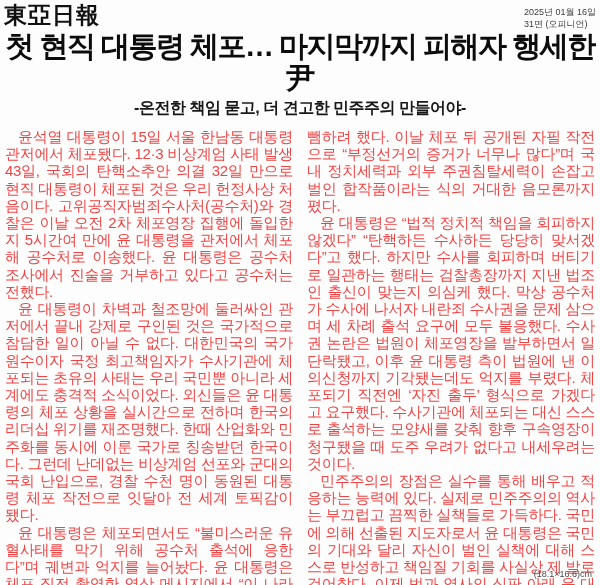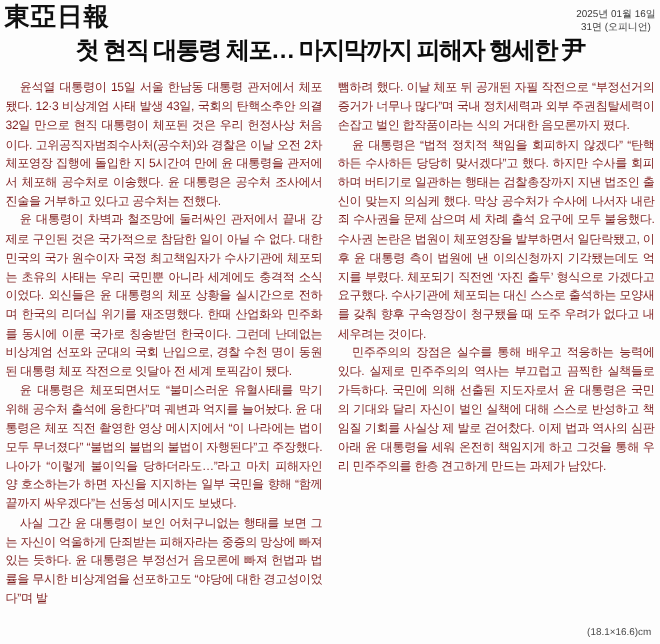--- a/index.html
+++ b/index.html
@@ -20,30 +20,30 @@
   }
   .masthead {
     font-family: "Liberation Serif", "DejaVu Serif", serif;
     font-weight: bold;
     font-size: 23px;
     letter-spacing: 1px;
     line-height: 24px;
     color: #111;
   }
   .dateline {
-    text-align: center;
+    text-align: left;
     font-size: 9px;
     line-height: 12px;
     color: #3a3a3a;
     padding-top: 2px;
   }
 
   .headline {
     text-align: center;
-    font-size: 22px;
+    font-size: 29px;
     font-weight: bold;
     letter-spacing: -1.5px;
     color: #0c0c0c;
     margin-top: 0px;
     line-height: 32px;
   }
   .subtitle {
     text-align: center;
     font-size: 16px;
     font-weight: bold;
@@ -54,28 +54,28 @@
   }
 
   .article {
     display: flex;
     gap: 14px;
     margin-top: 10px;
     padding: 0 1px;
   }
   .column { flex: 1 1 0; }
   .column p {
-    font-size: 11px;
+    font-size: 15px;
     line-height: 17.2px;
     text-align: justify;
     text-justify: inter-character;
     word-break: break-all;
     letter-spacing: -0.3px;
     text-indent: 13px;
-    color: #7f1d1d;
+    color: #ef4444;
   }
   .column p.cont { text-indent: 0; }
 
   .size-caption {
     position: absolute;
     right: 8px;
     bottom: 6px;
     font-size: 9px;
     color: #4a4a4a;
     letter-spacing: 0;
@@ -89,20 +89,21 @@
 
   <div class="top-row">
     <div class="masthead">東亞日報</div>
     <div class="dateline">
       <div>2025년 01월 16일</div>
       <div>31면 (오피니언)</div>
     </div>
   </div>
 
   <h1 class="headline">첫 현직 대통령 체포… 마지막까지 피해자 행세한 尹</h1>
+  <h2 class="subtitle">-온전한 책임 묻고, 더 견고한 민주주의 만들어야-</h2>
 
   <div class="article">
     <div class="column">
       <p>윤석열 대통령이 15일 서울 한남동 대통령 관저에서 체포됐다. 12·3 비상계엄 사태 발생 43일, 국회의 탄핵소추안 의결 32일 만으로 현직 대통령이 체포된 것은 우리 헌정사상 처음이다. 고위공직자범죄수사처(공수처)와 경찰은 이날 오전 2차 체포영장 집행에 돌입한 지 5시간여 만에 윤 대통령을 관저에서 체포해 공수처로 이송했다. 윤 대통령은 공수처 조사에서 진술을 거부하고 있다고 공수처는 전했다.</p>
       <p>윤 대통령이 차벽과 철조망에 둘러싸인 관저에서 끝내 강제로 구인된 것은 국가적으로 참담한 일이 아닐 수 없다. 대한민국의 국가 원수이자 국정 최고책임자가 수사기관에 체포되는 초유의 사태는 우리 국민뿐 아니라 세계에도 충격적 소식이었다. 외신들은 윤 대통령의 체포 상황을 실시간으로 전하며 한국의 리더십 위기를 재조명했다. 한때 산업화와 민주화를 동시에 이룬 국가로 칭송받던 한국이다. 그런데 난데없는 비상계엄 선포와 군대의 국회 난입으로, 경찰 수천 명이 동원된 대통령 체포 작전으로 잇달아 전 세계 토픽감이 됐다.</p>
       <p>윤 대통령은 체포되면서도 “불미스러운 유혈사태를 막기 위해 공수처 출석에 응한다”며 궤변과 억지를 늘어놨다. 윤 대통령은 체포 직전 촬영한 영상 메시지에서 “이 나라에는 법이 모두 무너졌다” “불법의 불법의 불법이 자행된다”고 주장했다. 나아가 “이렇게 불이익을 당하더라도…”라고 마치 피해자인 양 호소하는가 하면 자신을 지지하는 일부 국민을 향해 “함께 끝까지 싸우겠다”는 선동성 메시지도 보냈다.</p>
       <p>사실 그간 윤 대통령이 보인 어처구니없는 행태를 보면 그는 자신이 억울하게 단죄받는 피해자라는 중증의 망상에 빠져 있는 듯하다. 윤 대통령은 부정선거 음모론에 빠져 헌법과 법률을 무시한 비상계엄을 선포하고도 “야당에 대한 경고성이었다”며 발</p>
     </div>
     <div class="column">
       <p class="cont">뺌하려 했다. 이날 체포 뒤 공개된 자필 작전으로 “부정선거의 증거가 너무나 많다”며 국내 정치세력과 외부 주권침탈세력이 손잡고 벌인 합작품이라는 식의 거대한 음모론까지 폈다.</p>

